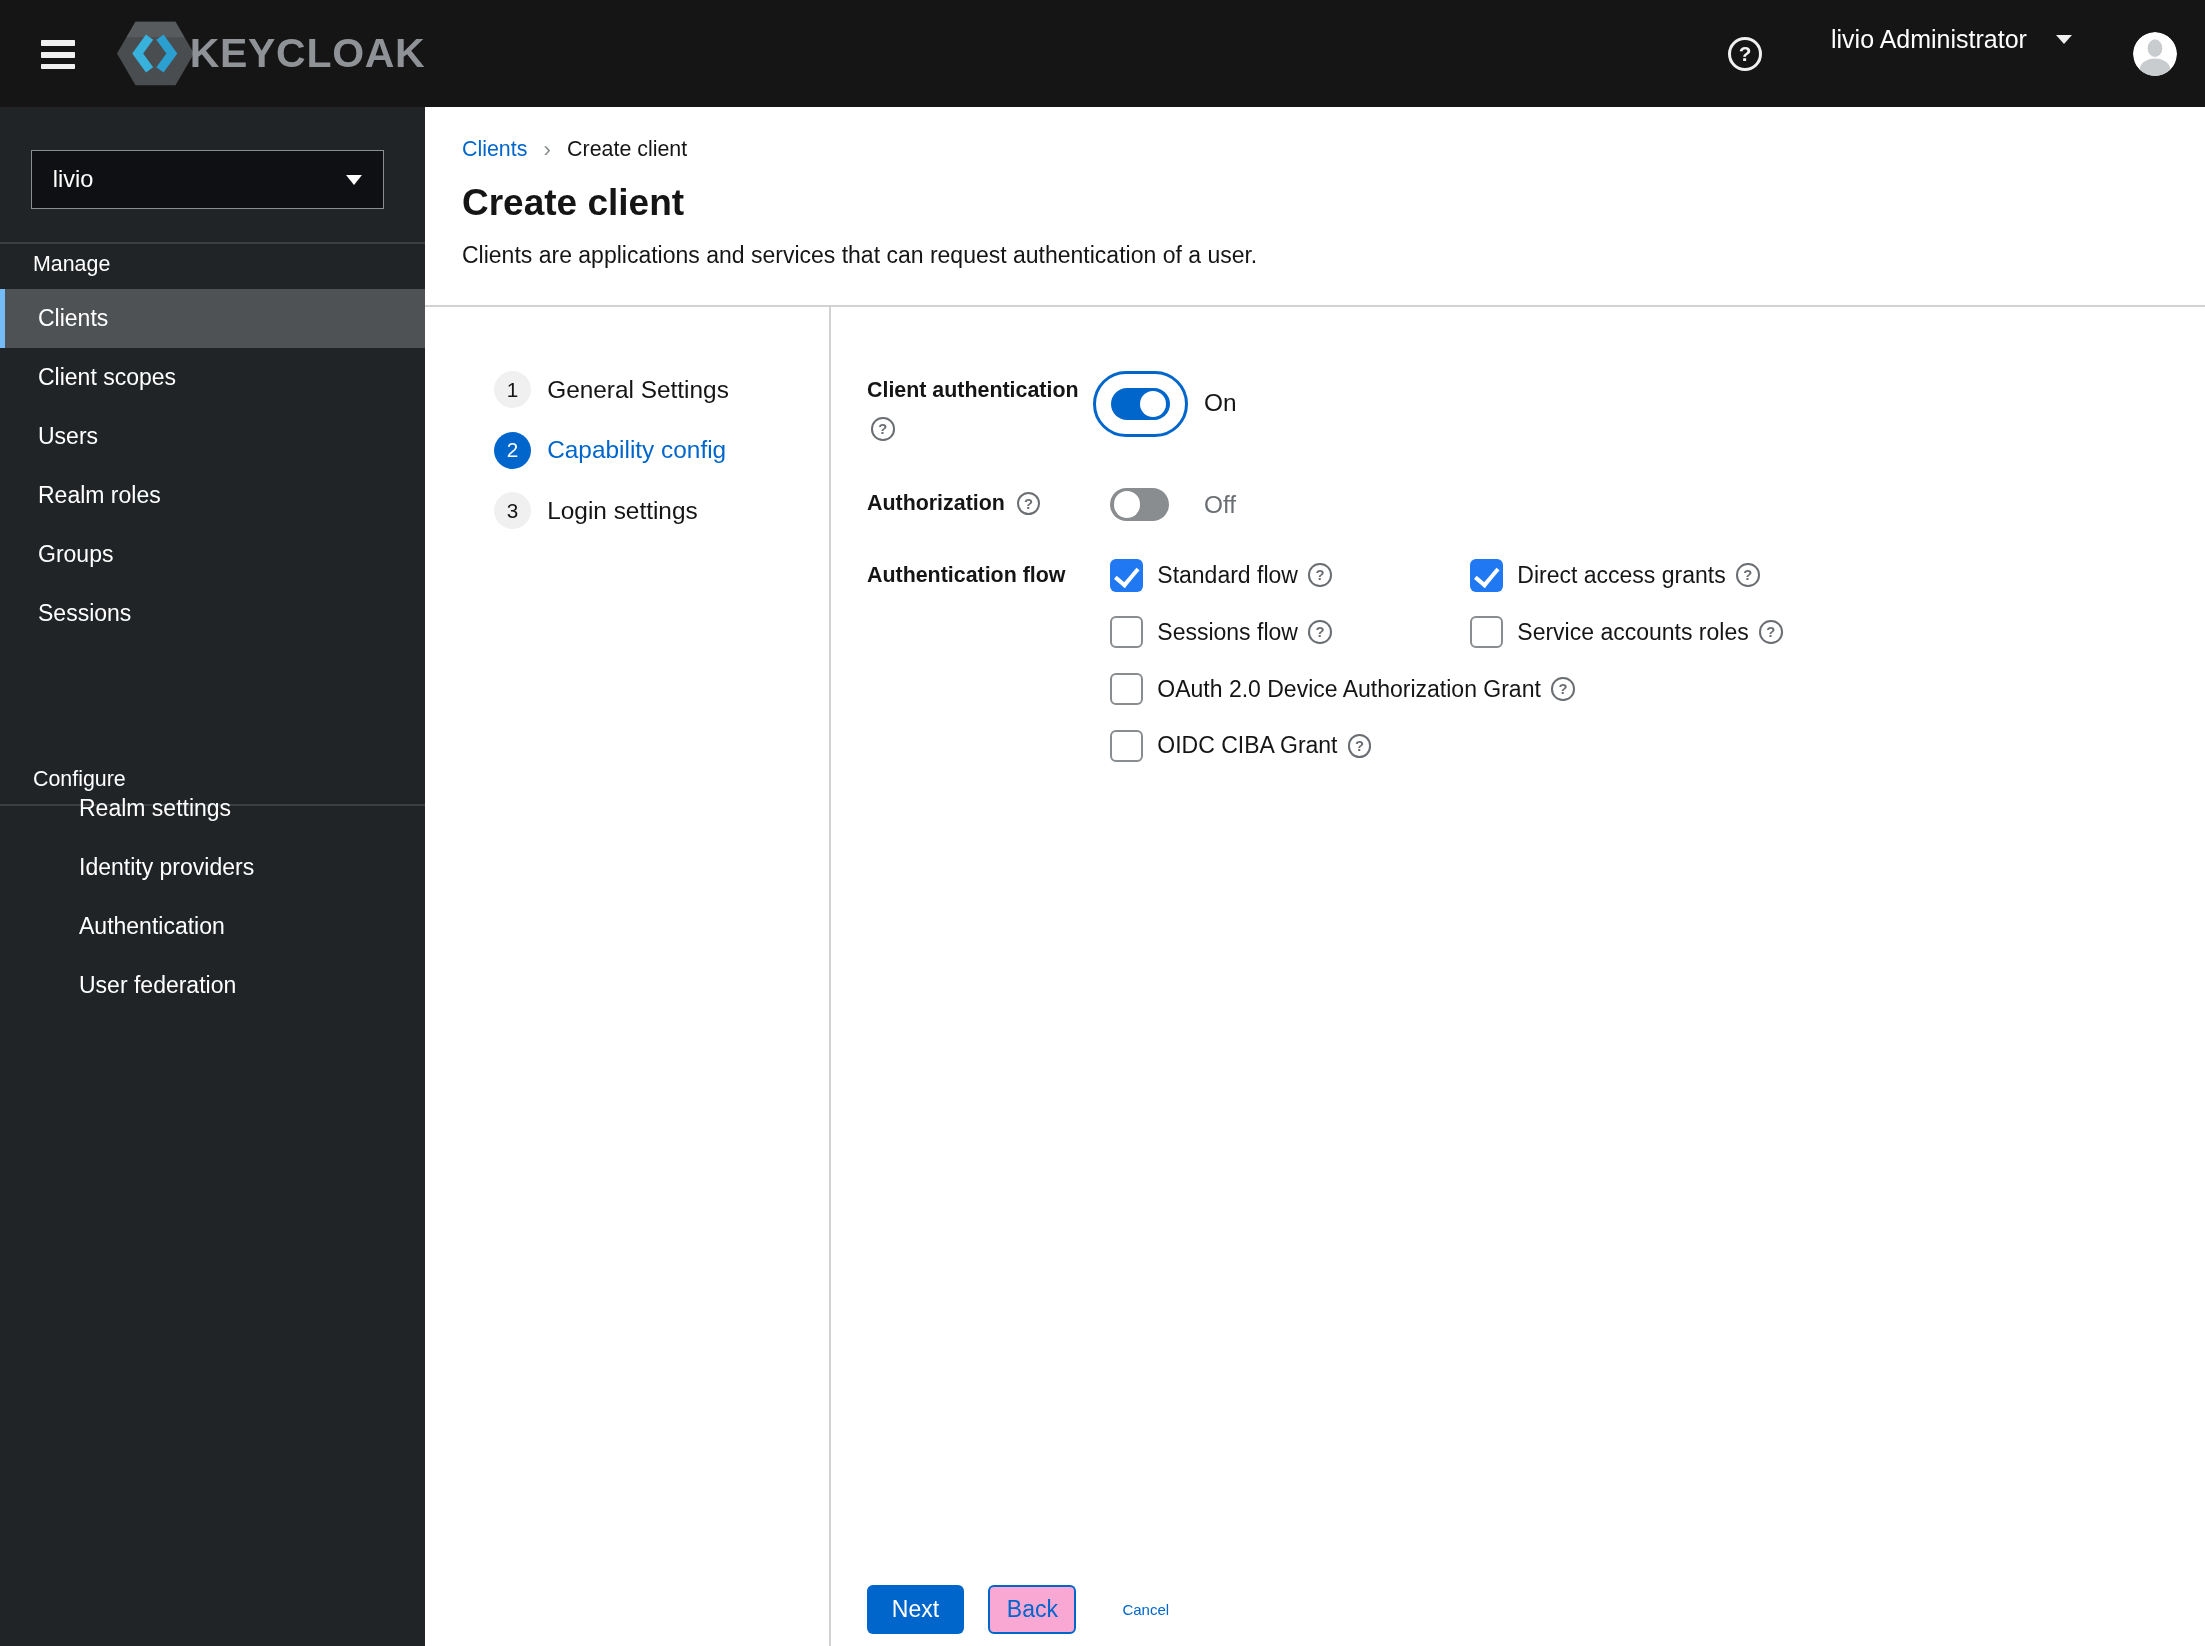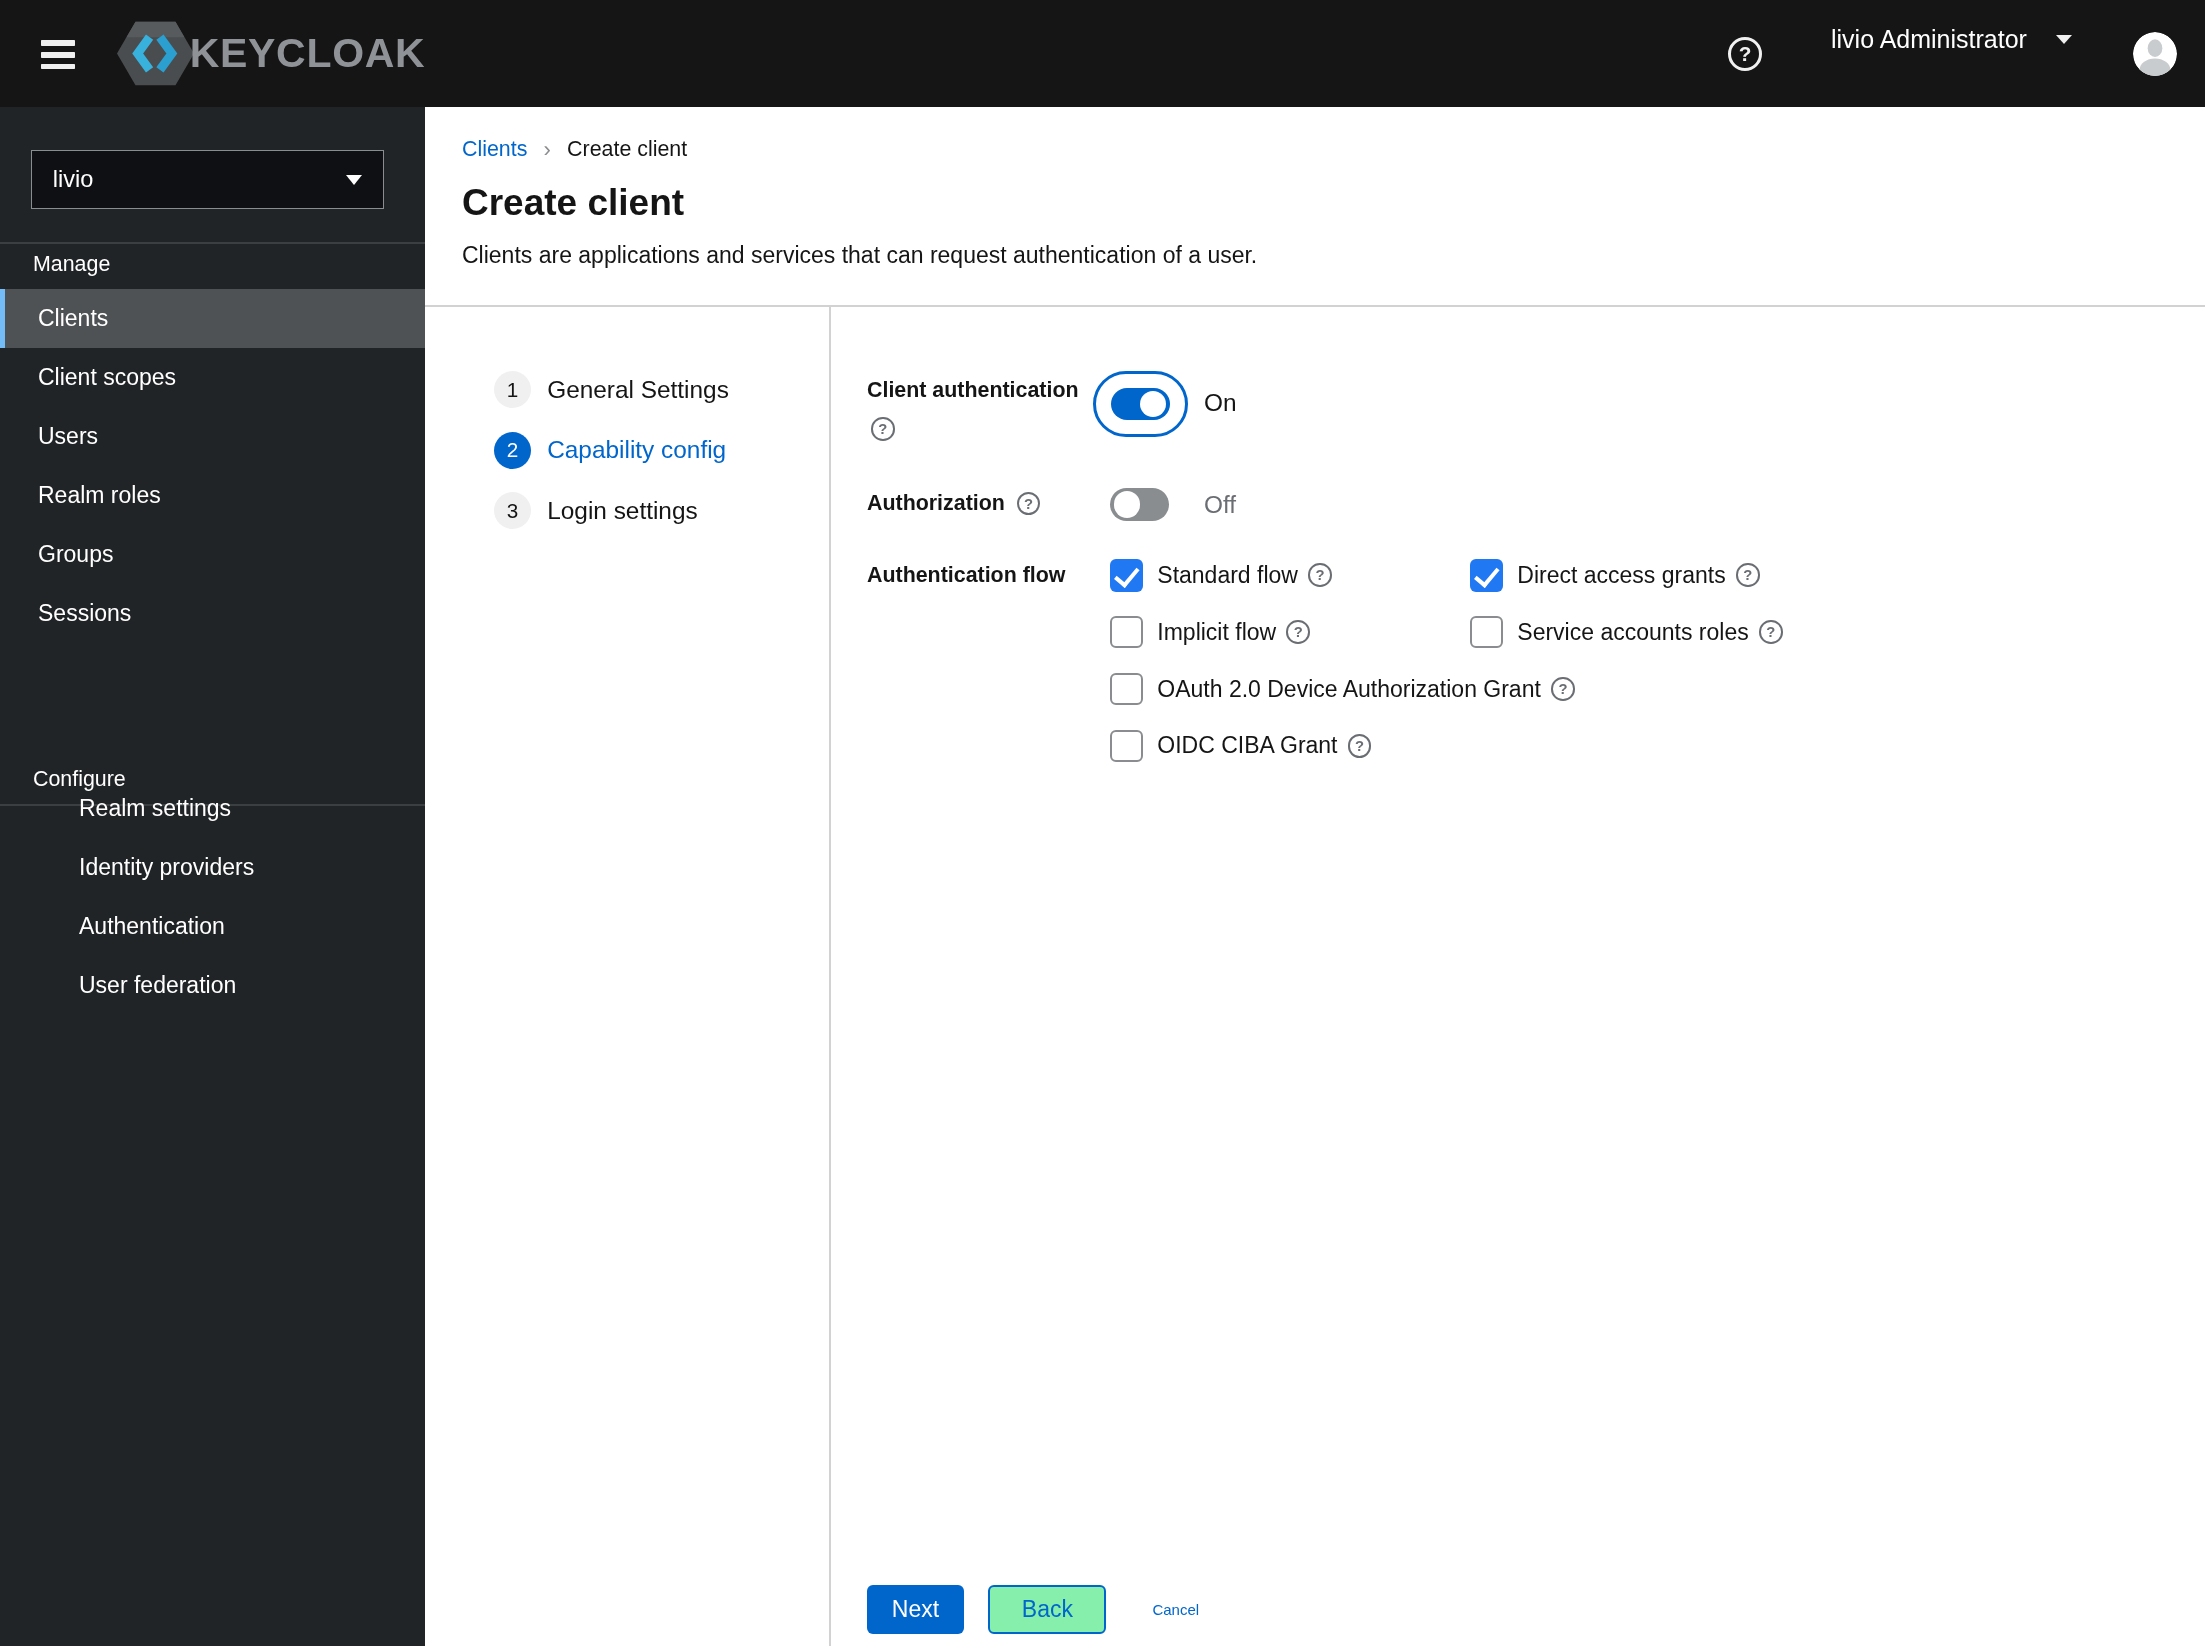--- a/index.html
+++ b/index.html
@@ -111,21 +111,21 @@
     content:""; position:absolute; left:10.3px; top:3.7px; width:9.6px; height:18.5px;
     border-right:4.4px solid #ffffff; border-bottom:4.4px solid #ffffff; transform:rotate(40deg);
   }
   .cb.unchecked { background:#ffffff; border:2.2px solid #8a8d90; }
   .cb-label { margin-left:14.8px; font-size:23px; color:#151515; margin-right:10.3px; }
 
   
   .wizard-footer { position:absolute; left:442px; top:1478px; display:flex; align-items:center; }
   .btn { font-size:23px; border-radius:5.9px; height:49px; display:flex; align-items:center; justify-content:center; cursor:pointer; }
   .btn-next { width:97px; background:#0066cc; color:#ffffff; border:none; }
-  .btn-back { width:118px; background:#86efac; color:#0066cc; border:2.2px solid #0066cc; margin-left:24.4px; }
+  .btn-back { width:88px; background:#f9a8d4; color:#0066cc; border:2.2px solid #0066cc; margin-left:24.4px; }
   .btn-cancel { margin-left:46px; color:#0066cc; background:none; border:none; font-size:15px; cursor:pointer; }
 </style>
 </head>
 <body>
 
 <div class="app">
 
   <header class="masthead">
     <div class="hamburger">
       <span></span>
@@ -240,21 +240,21 @@
       </label>
 
       <label class="cb-option">
         <span class="cb checked"></span>
         <span class="cb-label">Direct access grants</span>
         <span class="help-icon">?</span>
       </label>
 
       <label class="cb-option">
         <span class="cb unchecked"></span>
-        <span class="cb-label">Implicit flow</span>
+        <span class="cb-label">Sessions flow</span>
         <span class="help-icon">?</span>
       </label>
 
       <label class="cb-option">
         <span class="cb unchecked"></span>
         <span class="cb-label">Service accounts roles</span>
         <span class="help-icon">?</span>
       </label>
 
       <label class="cb-option span2">

